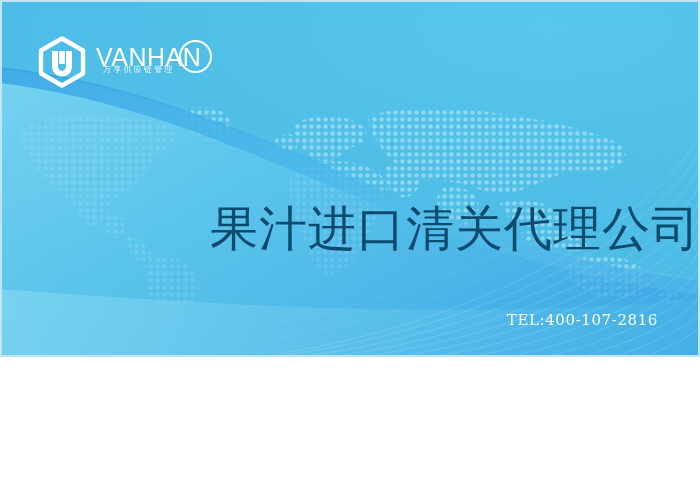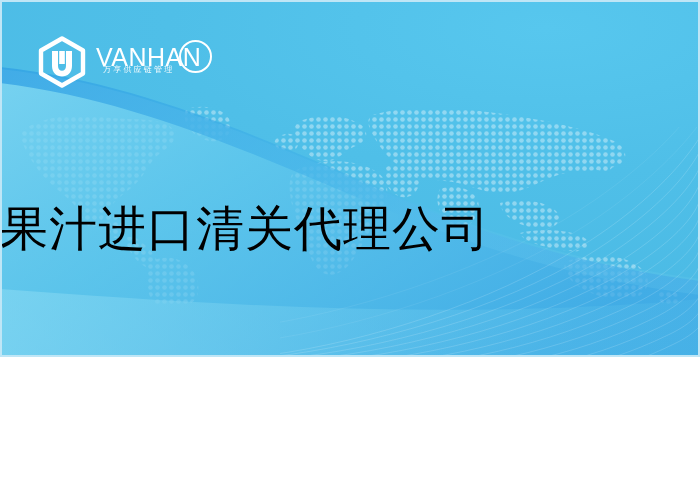--- a/index.html
+++ b/index.html
@@ -128,26 +128,26 @@
     opacity: 0.96;
     text-align: right;
   }
 
   
   .headline {
     position: absolute;
     left: 0;
     right: 0;
     top: 202px;
-    text-align: left;
+    text-align: right;
     z-index: 22;
     font-family: "DejaVu Sans", "Liberation Sans", sans-serif;
     font-size: 48px;
     line-height: 1.12;
-    color: #000000;
+    color: #0c4a6e;
     letter-spacing: 1px;
     white-space: nowrap;
   }
 
   
   .phone {
     position: absolute;
     right: 42px;
     bottom: 28px;
     z-index: 24;
@@ -283,15 +283,16 @@
     </div>
     <div class="logo-text">
       <div class="logo-word">VANHAN</div>
       <div class="logo-gcircle"></div>
       <div class="logo-sub">万享供应链管理</div>
     </div>
   </div>
 
   <div class="headline">果汁进口清关代理公司</div>
 
+  <div class="phone">TEL:400-107-2816</div>
 
   <div id="frame"></div>
 </div>
 
 </body></html>

